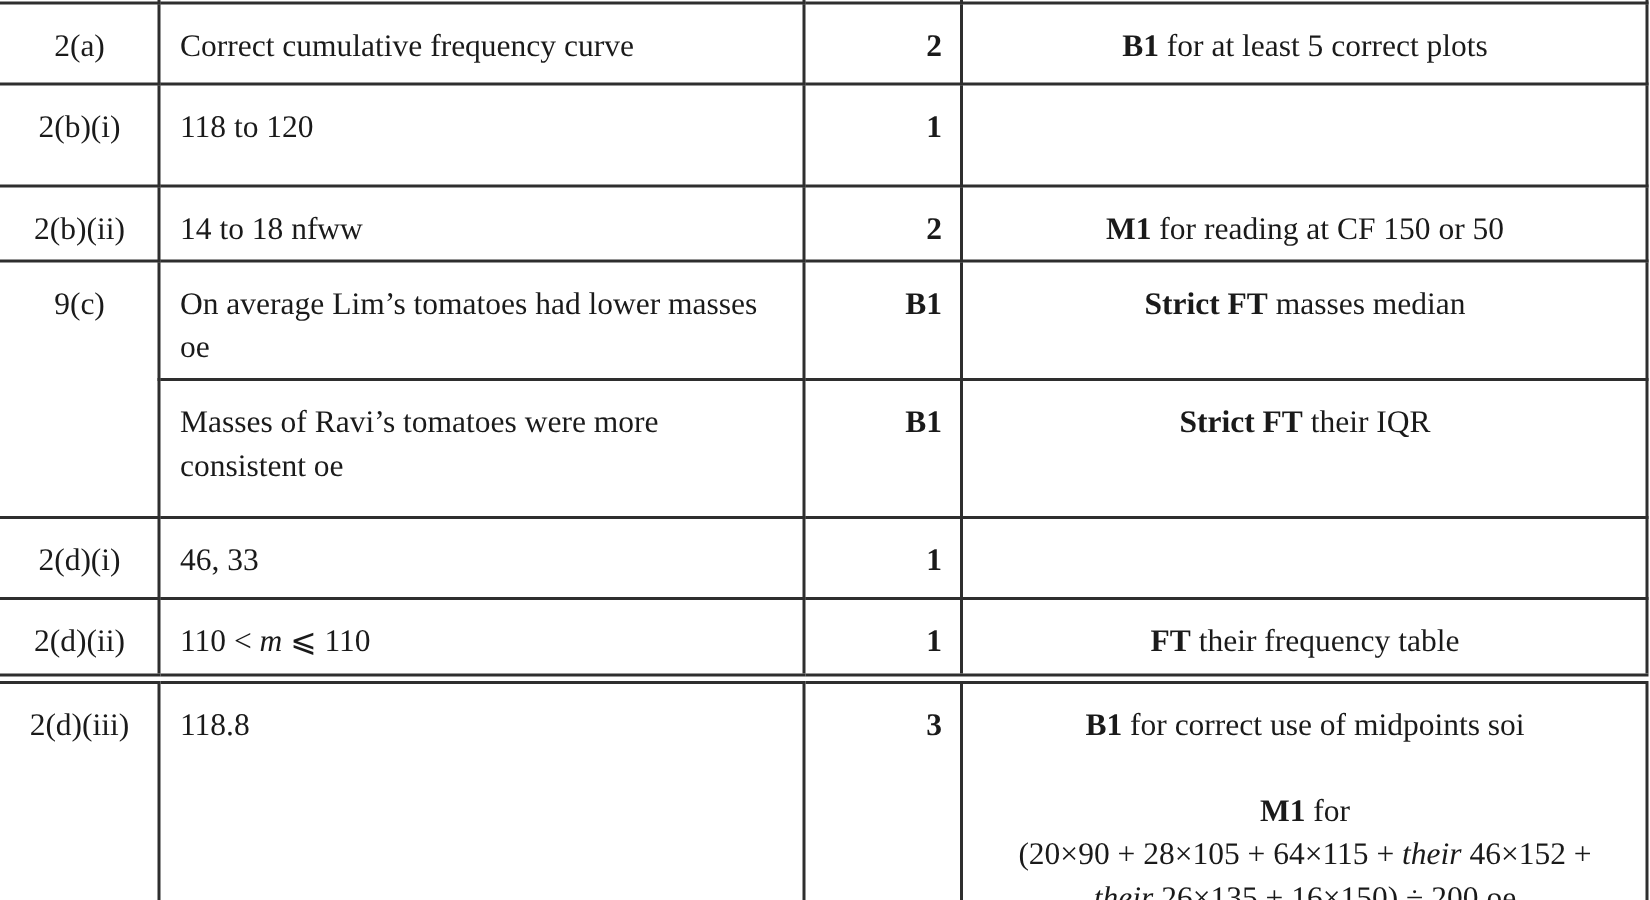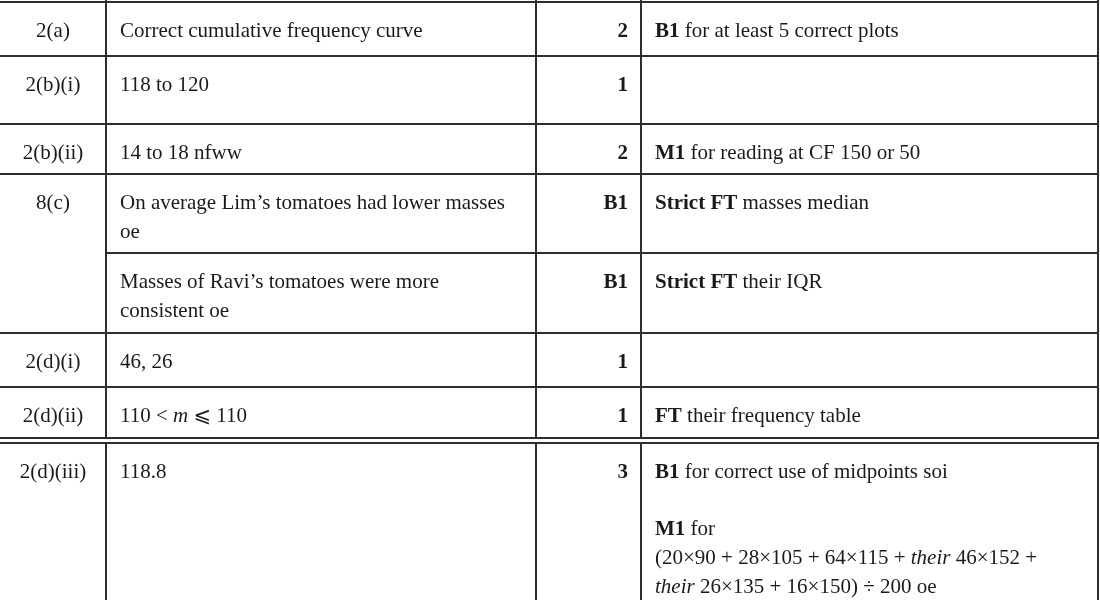--- a/index.html
+++ b/index.html
@@ -24,21 +24,21 @@
     font-size: 21px;
     line-height: 29px;
     padding: 13px 12px 6px 13px;
     overflow: hidden;
   }
   table.ms td:first-child { border-left: none; }
   tr.sliver td { border-top: none; padding: 0; height: 1px; }
   td.q { text-align: center; padding-left: 4px; padding-right: 4px; }
   td.m { text-align: right; font-weight: bold; padding-right: 12px; }
   td.a { padding-right: 14px; }
-  td.g { padding-right: 10px; }
+  td.g { padding-right: 10px; text-align: center; }
   .b { font-weight: bold; }
   .i { font-style: italic; }
   tr.dbl td { border-bottom: 7px double #2e2e2e; }
   tr.last td { border-bottom: 4px solid #c2410c; margin-left: 24px; }
   .gap { margin-top: 28px; }
   .mline { white-space: nowrap; }
 </style>
 </head>
 <body>
 
@@ -74,35 +74,35 @@
     </tr>
 
     <tr style="height:36px">
       <td class="q">2(b)(ii)</td>
       <td class="a">14 to 18 nfww</td>
       <td class="m">2</td>
       <td class="g"><span class="b">M1</span><span> for reading at CF 150 or 50</span></td>
     </tr>
 
     <tr style="height:78px">
-      <td class="q" rowspan="2">8(c)</td>
+      <td class="q" rowspan="2">9(c)</td>
       <td class="a">On average Lim’s tomatoes had lower masses oe</td>
       <td class="m">B1</td>
       <td class="g"><span class="b">Strict FT</span><span> masses median</span></td>
     </tr>
 
-    <tr style="height:80px">
+    <tr style="height:92px">
       <td class="a">Masses of Ravi’s tomatoes were more consistent oe</td>
       <td class="m">B1</td>
       <td class="g"><span class="b">Strict FT</span><span> their IQR</span></td>
     </tr>
 
     <tr style="height:54px">
       <td class="q">2(d)(i)</td>
-      <td class="a">46, 26</td>
+      <td class="a">46, 33</td>
       <td class="m">1</td>
       <td class="g"></td>
     </tr>
 
     <tr class="dbl" style="height:53px">
       <td class="q">2(d)(ii)</td>
       <td class="a"><span>110 &lt; </span><span class="i">m</span><span> ⩽ 110</span></td>
       <td class="m">1</td>
       <td class="g"><span class="b">FT</span><span> their frequency table</span></td>
     </tr>

